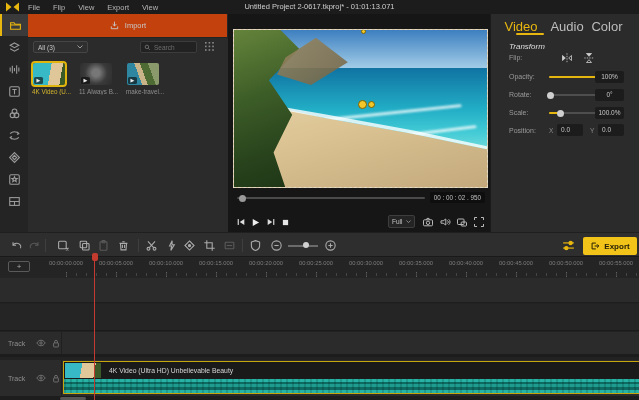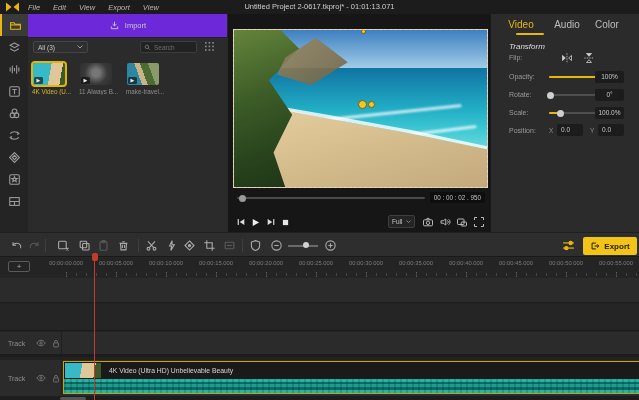--- a/index.html
+++ b/index.html
@@ -7,35 +7,35 @@
   #app {
     position: relative; width: 639px; height: 400px; overflow: hidden;
     background:#262626; font-family:"Liberation Sans", sans-serif;
     -webkit-font-smoothing: antialiased; color:#c8c8c8;
   }
   .abs { position:absolute; }
   svg { display:block; }
 
   
   #menubar { left:0; top:0; width:639px; height:14px; background:#1c1c1c; z-index:30; }
-  #menubar .menus { position:absolute; left:28px; top:0; height:14px; display:flex; gap:13px; align-items:center; font-size:7.5px; color:#b5b5b5;font-style:italic; }
+  #menubar .menus { position:absolute; left:28px; top:0; height:14px; display:flex; gap:13px; align-items:center; font-size:7.5px; color:#b5b5b5; }
   #menubar .menus span { cursor:default; }
   #win-title { position:absolute; left:0; right:0; top:0; height:14px; line-height:14px; text-align:center; font-size:7.5px; color:#cfcfcf; pointer-events:none; }
   #logo { position:absolute; left:5px; top:2px; }
 
   
   #rail { left:0; top:14px; width:28px; height:218px; background:#242424; z-index:5; }
   .rail-item { position:relative; width:28px; height:22px; display:flex; align-items:center; justify-content:center; }
   .rail-item.active { background:#3a3a3a; border-left:2px solid #e8b70f; }
   .rail-item svg { stroke:#9a9a9a; fill:none; stroke-width:1; }
   .rail-item.active svg { stroke:#e8b70f; }
 
   
   #media { left:28px; top:14px; width:200px; height:218px; background:#2b2b2b; }
-  .mp-topbar { position:absolute; left:0; top:0; width:200px; height:24px; background:#6d28d9; border-bottom:1px solid #232323; display:flex; }
+  .mp-topbar { position:absolute; left:0; top:0; width:200px; height:24px; background:#c2410c; border-bottom:1px solid #232323; display:flex; }
   .mp-btn { flex:1; display:flex; align-items:center; justify-content:center; gap:5px; font-size:7.5px; color:#c9c9c9; }
   .mp-btn:first-child { border-right:1px solid #262626; }
   .mp-filter { position:absolute; left:5px; top:27px; width:55px; height:12px; background:#2f2f2f; border:1px solid #454545; border-radius:2px; font-size:6.5px; color:#c5c5c5; display:flex; align-items:center; padding:0 4px; justify-content:space-between; }
   .mp-search { position:absolute; left:112px; top:27px; width:57px; height:12px; background:#222; border:1px solid #3c3c3c; border-radius:2px; display:flex; align-items:center; padding:0 3px; gap:3px; }
   .mp-search input { background:transparent; border:0; outline:0; width:40px; font-size:6.5px; color:#bbb; font-family:"Liberation Sans",sans-serif; }
   .mp-search input::placeholder { color:#6e6e6e; }
   .mp-grid { position:absolute; left:177px; top:28px; }
   .thumb { position:absolute; top:49px; width:32px; height:22px; border-radius:2px; overflow:hidden; }
   .thumb.sel { outline:2px solid #e0b50e; }
   .thumb .play { position:absolute; left:1px; bottom:1px; width:9px; height:7px; background:rgba(10,10,10,.62); border-radius:1.5px; color:#eee; font-size:5px; line-height:7px; text-align:center; }
@@ -59,21 +59,21 @@
   #seekbar { position:absolute; left:9px; top:183px; width:188px; height:2px; background:#4a4a4a; border-radius:1px; }
   #seek-knob { position:absolute; left:1%; top:-2.5px; width:7px; height:7px; border-radius:50%; background:#9a9a9a; }
   #timecode { position:absolute; left:202px; top:178px; width:55px; height:11px; background:#0e0e0e; border-radius:2px; font-size:6.3px; color:#c0c0c0; text-align:center; line-height:11px; }
   .tr-btn { position:absolute; top:202px; width:13px; height:12px; display:flex; align-items:center; justify-content:center; }
   #fit-select { position:absolute; left:160px; top:201px; width:27px; height:13px; background:#242424; border:1px solid #3e3e3e; border-radius:2px; font-size:6.5px; color:#c3c3c3; display:flex; align-items:center; justify-content:space-between; padding:0 3px; }
   .pv-ico { position:absolute; top:202px; }
   .pv-ico svg, .tr-btn svg { stroke:#b9b9b9; fill:none; stroke-width:1; }
 
   
   #inspector { left:490px; top:14px; width:149px; height:218px; background:#2b2b2b; border-left:1px solid #1b1b1b; }
-  .tab { position:absolute; top:5px; height:14px; font-size:10px; color:#bdbdbd; text-align:center; }
+  .tab { position:absolute; top:5px; height:14px; font-size:13px; color:#bdbdbd; text-align:center; }
   .tab.active { color:#e8b70f; }
   #tab-underline { position:absolute; left:25px; top:19px; width:28px; height:2px; background:#e8b70f; border-radius:1px; }
   #transform-title { position:absolute; left:18px; top:28px; font-size:8px; color:#dedede;font-style:italic; }
   .ins-label { position:absolute; left:18px; font-size:7px; color:#9a9a9a; }
   .slider { position:absolute; left:58px; width:53px; height:2px; background:#4e4e4e; border-radius:1px; }
   .slider .fill { position:relative; height:100%; background:#e5b60e; border-radius:1px; }
   .knob { position:absolute; right:-3.5px; top:-2.5px; width:7px; height:7px; border-radius:50%; background:#cfcfcf; }
   .knob.yellow { background:#e5b60e; }
   .val-box { position:absolute; left:104px; width:29px; height:12px; background:#1c1c1c; border-radius:2px; font-size:6.5px; color:#c8c8c8; text-align:center; line-height:12px; }
   .xy-label { position:absolute; font-size:6.5px; color:#8a8a8a; }
@@ -127,21 +127,21 @@
 <div id="app">
 
   <div id="menubar" class="abs">
     <span id="logo">
       <svg width="15" height="10" viewBox="0 0 15 10">
           <path d="M1 0.5 L6.5 5 L1 9.5 Z M14 0.5 L8.5 5 L14 9.5 Z" fill="#e8b70f"></path>
         </svg>
     </span>
     <div class="menus">
       <span>File</span>
-      <span>Edit</span>
+      <span>Flip</span>
       <span>View</span>
       <span>Export</span>
       <span>View</span>
     </div>
     <div id="win-title">Untitled Project 2-0617.tkproj* - 01:01:13.071</div>
   </div>
 
   <div id="rail" class="abs">
     <div class="rail-item active">
       <span>

